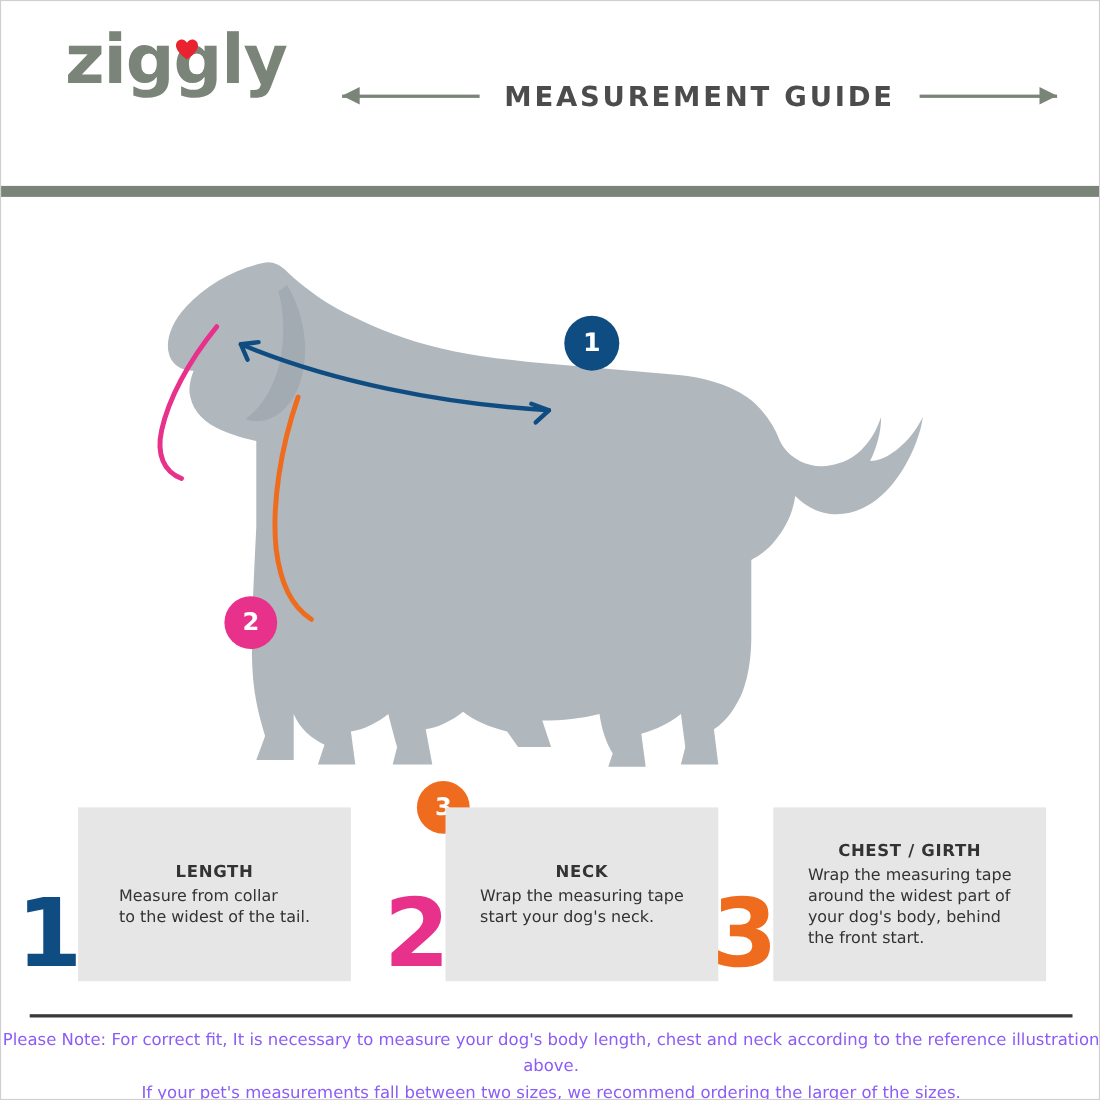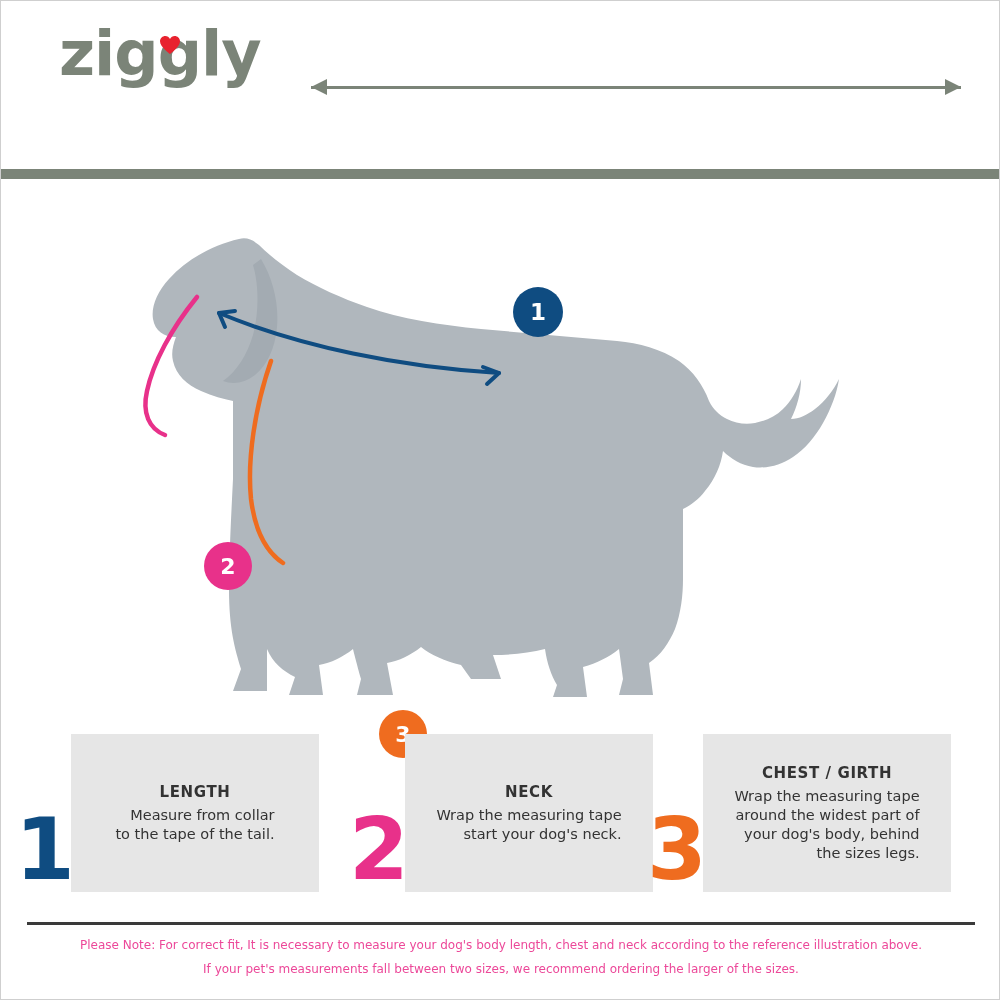--- a/index.html
+++ b/index.html
@@ -191,21 +191,21 @@
     font-size: 15px;
     color: #333333;
     letter-spacing: 0.6px;
     margin-bottom: 5px;
     text-align: center;
   }
   .legend-desc {
     font-family: "DejaVu Sans", sans-serif;
     font-size: 14.5px;
     color: #333333;
-    text-align: right;
+    text-align: left;
     line-height: 19px;
   }
   #legend-1 { left: 14px; }
   #legend-2 { left: 348px; }
   #legend-3 { left: 646px; }
   #legend-1 .legend-num { color: #0f4c81; }
   #legend-2 .legend-num { color: #e8318a; }
   #legend-3 .legend-num { color: #ef6c1f; }
 
   
@@ -219,22 +219,22 @@
   }
   .footer {
     position: absolute;
     left: 0;
     top: 932px;
     width: 1000px;
     text-align: center;
   }
   .footer-line {
     font-family: "DejaVu Sans", sans-serif;
-    font-size: 12px;
-    color: #ec4899;
+    font-size: 15px;
+    color: #8b5cf6;
     line-height: 24px;
   }
 </style>
 </head>
 <body>
 
 <div class="page">
 
   <div class="header">
 
@@ -242,20 +242,21 @@
       <div style="position:relative;">
         <div class="logo-word">ziggly</div>
         <svg class="logo-heart" viewBox="0 0 24 22">
           <path d="M12 21 C12 21 1 13.5 1 7 C1 3.3 3.9 1 6.8 1 C9 1 11 2.4 12 4.3 C13 2.4 15 1 17.2 1 C20.1 1 23 3.3 23 7 C23 13.5 12 21 12 21 Z" fill="#e8222e"></path>
         </svg>
       </div>
     </div>
 
     <div class="title-wrap">
       <div class="arrow-line left"></div>
+      <div class="title-text">MEASUREMENT GUIDE</div>
       <div class="arrow-line right"></div>
     </div>
 
     <div class="header-rule"></div>
   </div>
 
   <div class="illustration">
     <svg width="1000" height="545" viewBox="0 0 1000 545">
 
       <g>
@@ -354,21 +355,21 @@
   </div>
 
   <div class="legend">
 
     <div class="legend-item" id="legend-1">
       <div class="legend-num">1</div>
       <div class="legend-box">
         <div class="legend-title">LENGTH</div>
         <div class="legend-desc">
           <div>Measure from collar</div>
-          <div>to the tape of the tail.</div>
+          <div>to the widest of the tail.</div>
         </div>
       </div>
     </div>
 
     <div class="legend-item" id="legend-2">
       <div class="legend-num">2</div>
       <div class="legend-box">
         <div class="legend-title">NECK</div>
         <div class="legend-desc">
           <div>Wrap the measuring tape</div>
@@ -378,21 +379,21 @@
     </div>
 
     <div class="legend-item" id="legend-3">
       <div class="legend-num">3</div>
       <div class="legend-box">
         <div class="legend-title">CHEST / GIRTH</div>
         <div class="legend-desc">
           <div>Wrap the measuring tape</div>
           <div>around the widest part of</div>
           <div>your dog's body, behind</div>
-          <div>the sizes legs.</div>
+          <div>the front start.</div>
         </div>
       </div>
     </div>
   </div>
 
   <div class="footer-rule"></div>
   <div class="footer">
     <div class="footer-line">Please Note: For correct fit, It is necessary to measure your dog's body length, chest and neck according to the reference illustration above.</div>
     <div class="footer-line">If your pet's measurements fall between two sizes, we recommend ordering the larger of the sizes.</div>
   </div>

